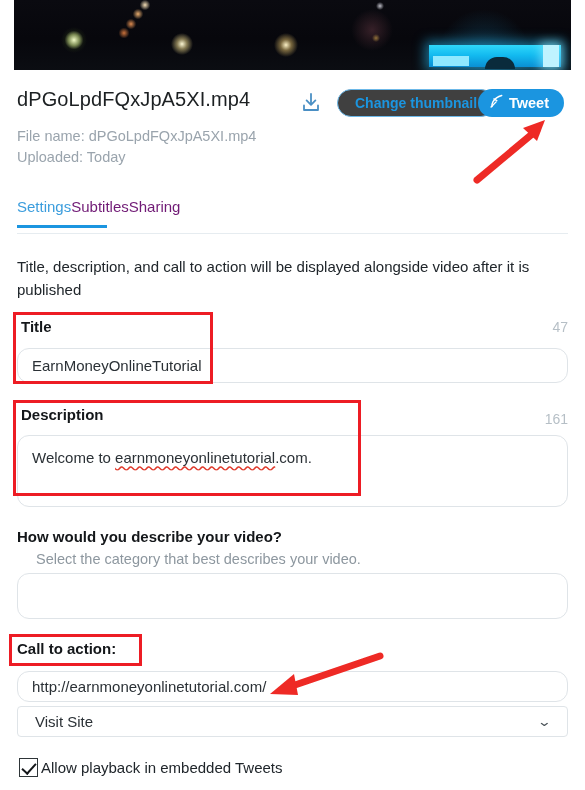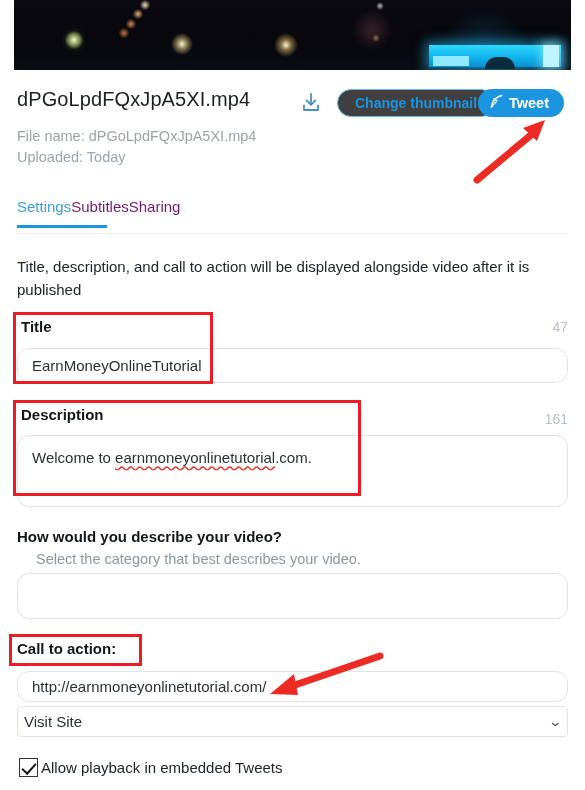--- a/index.html
+++ b/index.html
@@ -143,21 +143,21 @@
   }
   .field.area {
     align-items: flex-start;
     padding-top: 11px; line-height: 21px;
   }
   .field.empty { cursor: pointer; }
   .select {
     position: absolute; left: 17px; width: 551px; height: 31px;
     border: 1px solid #dfe4e8; border-radius: 4px; background: #fff;
     font-size: 15px; color: #2b3136;
-    padding: 0 6px;
+    padding: 0 17px;
     display: flex; align-items: center; justify-content: space-between;
     cursor: pointer;
   }
   .chev { color: #4a5258; font-size: 13px; transform: scaleX(1.35); }
 
   .spell {
     text-decoration: underline wavy #e0392b;
     text-decoration-skip-ink: none;
     text-underline-offset: 2px;
   }

